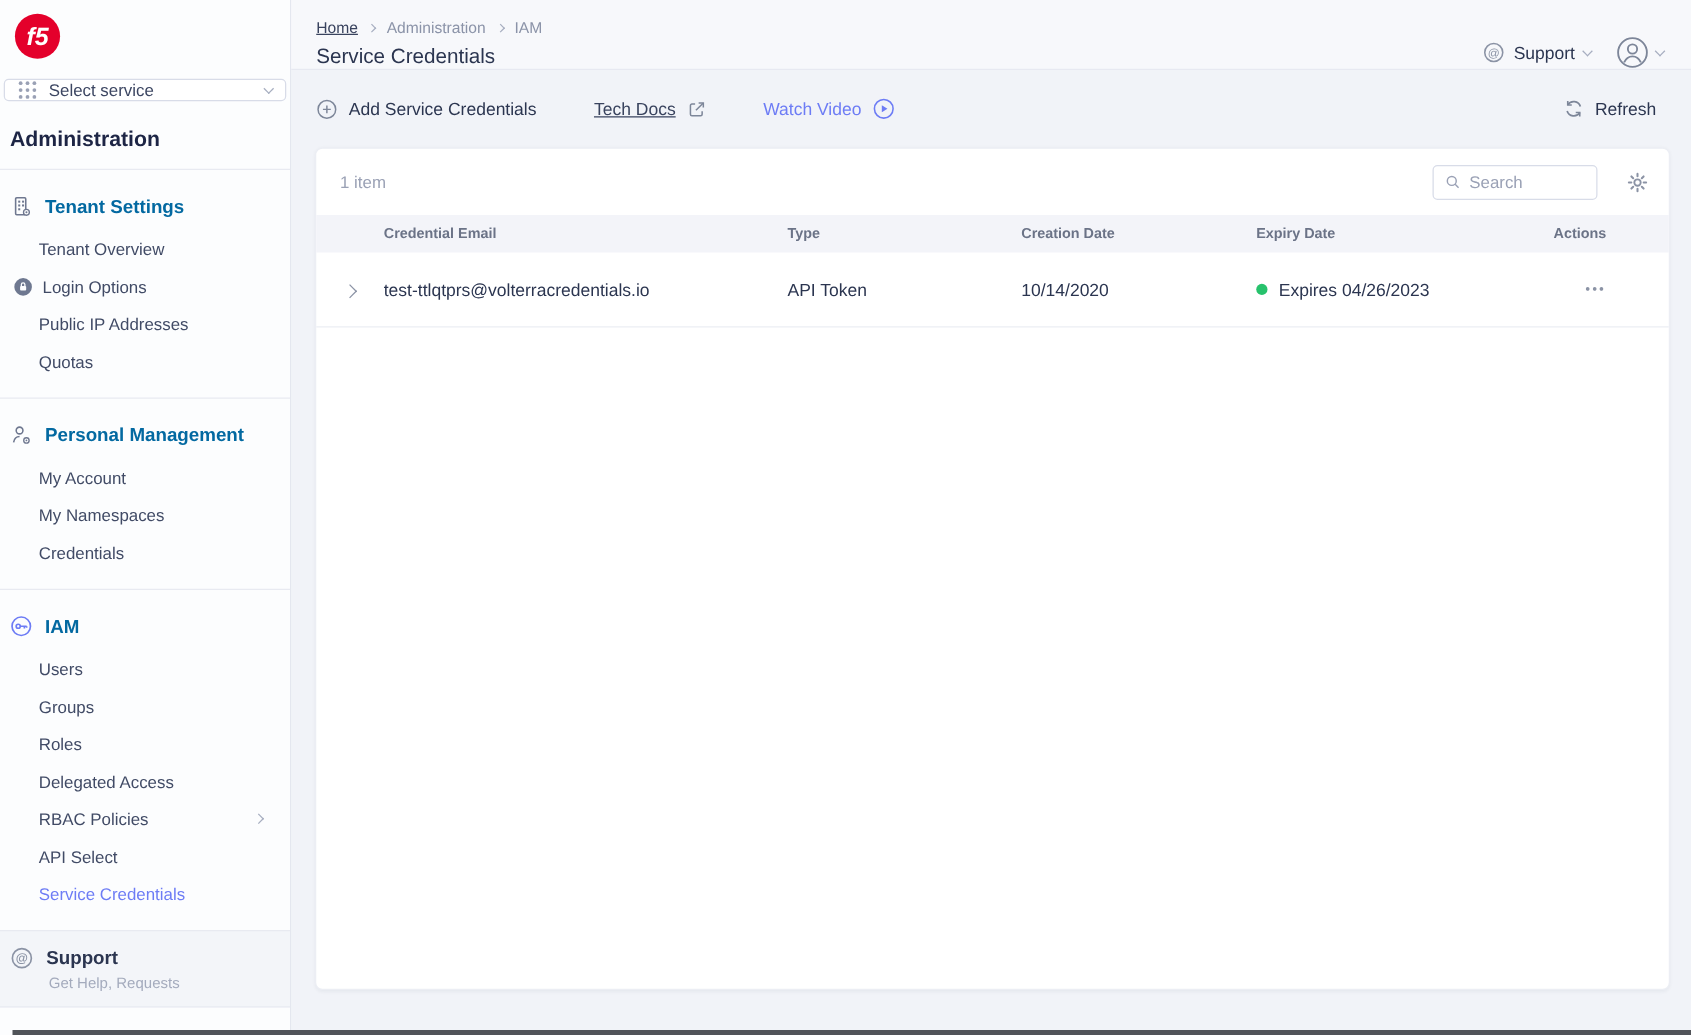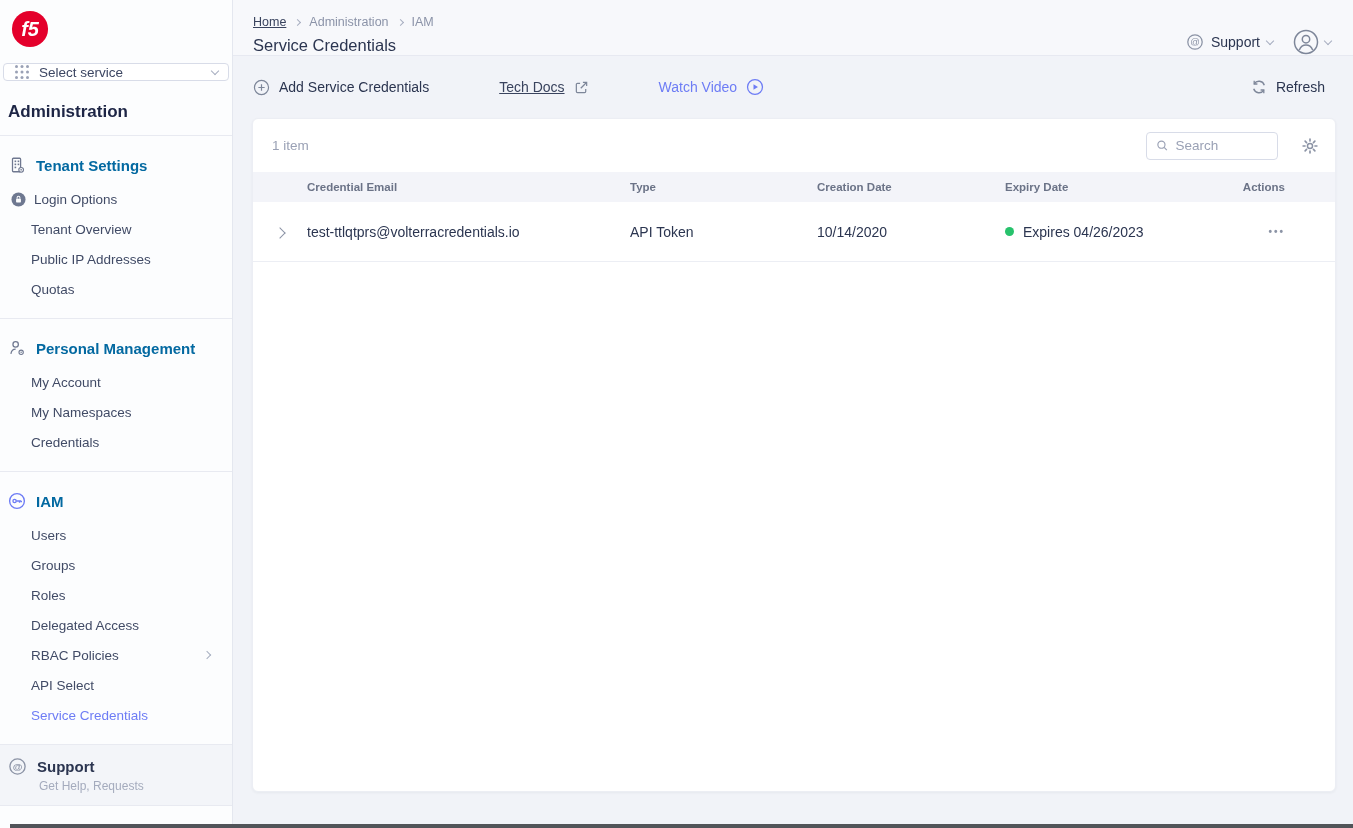--- a/index.html
+++ b/index.html
@@ -29,21 +29,21 @@
   .main { flex:1; display:flex; flex-direction:column; background:#f1f3f8; min-width:0; }
   .topbar { background:#f7f8fb; border-bottom:1px solid #e7e9f1; height:56px; padding:7px 22px 0 20px; display:flex; justify-content:space-between; align-items:flex-end; }
   .breadcrumb { display:flex; align-items:center; gap:9px; font-size:12.5px; color:#8b93a8; }
   .breadcrumb .home { color:#39435e; text-decoration:underline; cursor:pointer; }
   .page-title { font-size:16.5px; font-weight:500; color:#2b3550; margin-top:7px; }
   .topbar-right { display:flex; align-items:center; gap:20px; padding-top:10px; }
   .support-menu { display:flex; align-items:center; gap:7px; font-size:14px; color:#2b3550; cursor:pointer; }
   .avatar-menu { display:flex; align-items:center; gap:6px; cursor:pointer; }
 
   .toolbar { height:62px; display:flex; align-items:center; justify-content:space-between; padding:0 28px 0 20px; }
-  .toolbar-left { display:flex; align-items:center; gap:70px; }
+  .toolbar-left { display:flex; align-items:center; gap:46px; }
   .tb-btn { display:flex; align-items:center; gap:9px; font-size:14px; color:#2b3550; background:none; border:none; cursor:pointer; font-family:inherit; }
   .tech-docs .lbl { text-decoration:underline; color:#39435e; }
   .watch-video { color:#6d7cf5; }
 
   .card { background:#fff; border:1px solid #eceef4; border-radius:6px; box-shadow:0 1px 3px rgba(20,30,60,.05); margin:0 17px 0 19px; height:674px; display:flex; flex-direction:column; }
   .card-head { height:53px; display:flex; align-items:center; justify-content:space-between; padding:0 16px 0 19px; }
   .item-count { font-size:13.5px; color:#9aa1b5; }
   .card-head-right { display:flex; align-items:center; gap:23px; }
   .search-box { width:132px; height:28px; border:1px solid #d8dce8; border-radius:4px; background:#fff; display:flex; align-items:center; gap:7px; padding:0 9px; }
   .search-box input { border:none; outline:none; width:100%; font-size:13.5px; color:#3c4662; font-family:inherit; background:transparent; }
@@ -108,29 +108,29 @@
           <rect x="7.3" y="8.4" width="1.8" height="1.8" fill="#6f7890"></rect>
             <rect x="10.7" y="8.4" width="1.8" height="1.8" fill="#6f7890"></rect>
           <rect x="7.3" y="11.8" width="1.8" height="1.8" fill="#6f7890"></rect>
           <circle cx="14.6" cy="15.4" r="2.6" fill="#fcfdfe" stroke="#6f7890" stroke-width="1.2"></circle>
           <circle cx="14.6" cy="15.4" r="0.9" fill="#6f7890"></circle>
         </svg>
         <span>Tenant Settings</span>
       </div>
       <ul class="sec-items">
         <li class="sec-item">
+          <span>Tenant Overview</span>
+        </li>
+        <li class="sec-item">
           <svg class="mini-icon" width="15" height="15" viewBox="0 0 16 16">
             <circle cx="8" cy="8" r="7.5" fill="#6e7890"></circle>
             <rect x="5.4" y="7.2" width="5.2" height="3.9" rx="0.8" fill="#fcfdfe"></rect>
             <path d="M6.5 7.2V6a1.5 1.5 0 0 1 3 0v1.2" stroke="#fcfdfe" stroke-width="1.1" fill="none"></path>
           </svg>
           <span>Login Options</span>
-        </li>
-        <li class="sec-item">
-          <span>Tenant Overview</span>
         </li>
         <li class="sec-item">
           <span>Public IP Addresses</span>
         </li>
         <li class="sec-item">
           <span>Quotas</span>
         </li>
       </ul>
     </div>
 

